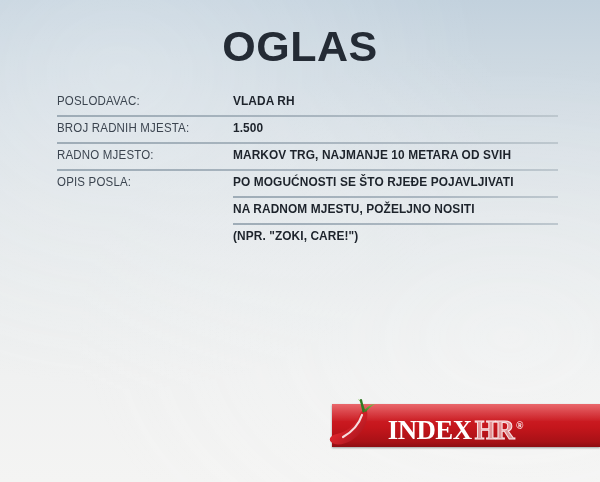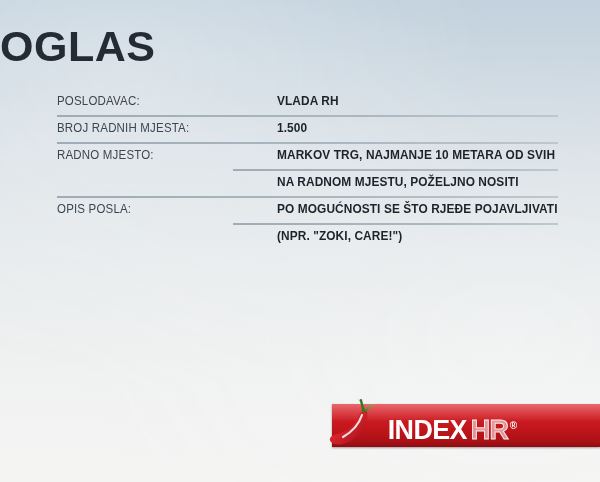--- a/index.html
+++ b/index.html
@@ -40,20 +40,21 @@
       radial-gradient(ellipse at 85% 70%, rgba(255,255,255,0.25) 0%, rgba(255,255,255,0) 60%);
     opacity: .8;
   }
 
   
   .title {
     position: absolute;
     top: 22px;
     left: 0;
     width: 600px;
+    text-align: center;
     font-size: 43px;
     line-height: 48px;
     font-weight: bold;
     letter-spacing: 0.5px;
     color: #242b35;
     font-family: "Liberation Sans", sans-serif;
     z-index: 3;
   }
 
   
@@ -63,21 +64,20 @@
     top: 88px;
     width: 501px;
     z-index: 3;
   }
 
   .row {
     position: relative;
     display: flex;
     align-items: center;
     height: 27px;
-    gap: 44px;
   }
 
   .label-cell {
     width: 176px;
     flex: 0 0 176px;
     font-size: 12.5px;
     line-height: 27px;
     letter-spacing: 0.2px;
     color: #3c4550;
     font-weight: 400;
@@ -144,21 +144,21 @@
   }
   .logo-text {
     position: absolute;
     left: 54px;
     top: 0;
     height: 31px;
     line-height: 43px;
     font-size: 28px;
     font-weight: bold;
     letter-spacing: -0.6px;
-    font-family: Liberation Sans, sans-serif;
+    font-family: Liberation Serif, serif;
     white-space: nowrap;
   }
   .logo-index {
     color: #ffffff;
     transform: scaleX(0.96);
     display: inline-block;
   }
   .logo-hr {
     color: rgba(255,255,255,0.55);
     -webkit-text-stroke: 1px rgba(255,255,255,0.85);
@@ -199,28 +199,28 @@
         <div class="rule full"></div>
         <div class="label-cell">BROJ RADNIH MJESTA:</div>
         <div class="value-cell">1.500</div>
       </div>
       <div class="row">
         <div class="rule full"></div>
         <div class="label-cell">RADNO MJESTO:</div>
         <div class="value-cell">MARKOV TRG, NAJMANJE 10 METARA OD SVIH</div>
       </div>
       <div class="row">
+        <div class="rule full"></div>
+        <div class="label-cell">OPIS POSLA:</div>
+        <div class="value-cell">PO MOGUĆNOSTI SE ŠTO RJEĐE POJAVLJIVATI</div>
+      </div>
+      <div class="row">
         <div class="rule value"></div>
         <div class="label-cell"></div>
         <div class="value-cell">NA RADNOM MJESTU, POŽELJNO NOSITI</div>
-      </div>
-      <div class="row">
-        <div class="rule full"></div>
-        <div class="label-cell">OPIS POSLA:</div>
-        <div class="value-cell">PO MOGUĆNOSTI SE ŠTO RJEĐE POJAVLJIVATI</div>
       </div>
       <div class="row">
         <div class="rule value"></div>
         <div class="label-cell"></div>
         <div class="value-cell">(NPR. "ZOKI, CARE!")</div>
       </div>
     </div>
 
   <div class="logo">
     <div class="logo-banner">

